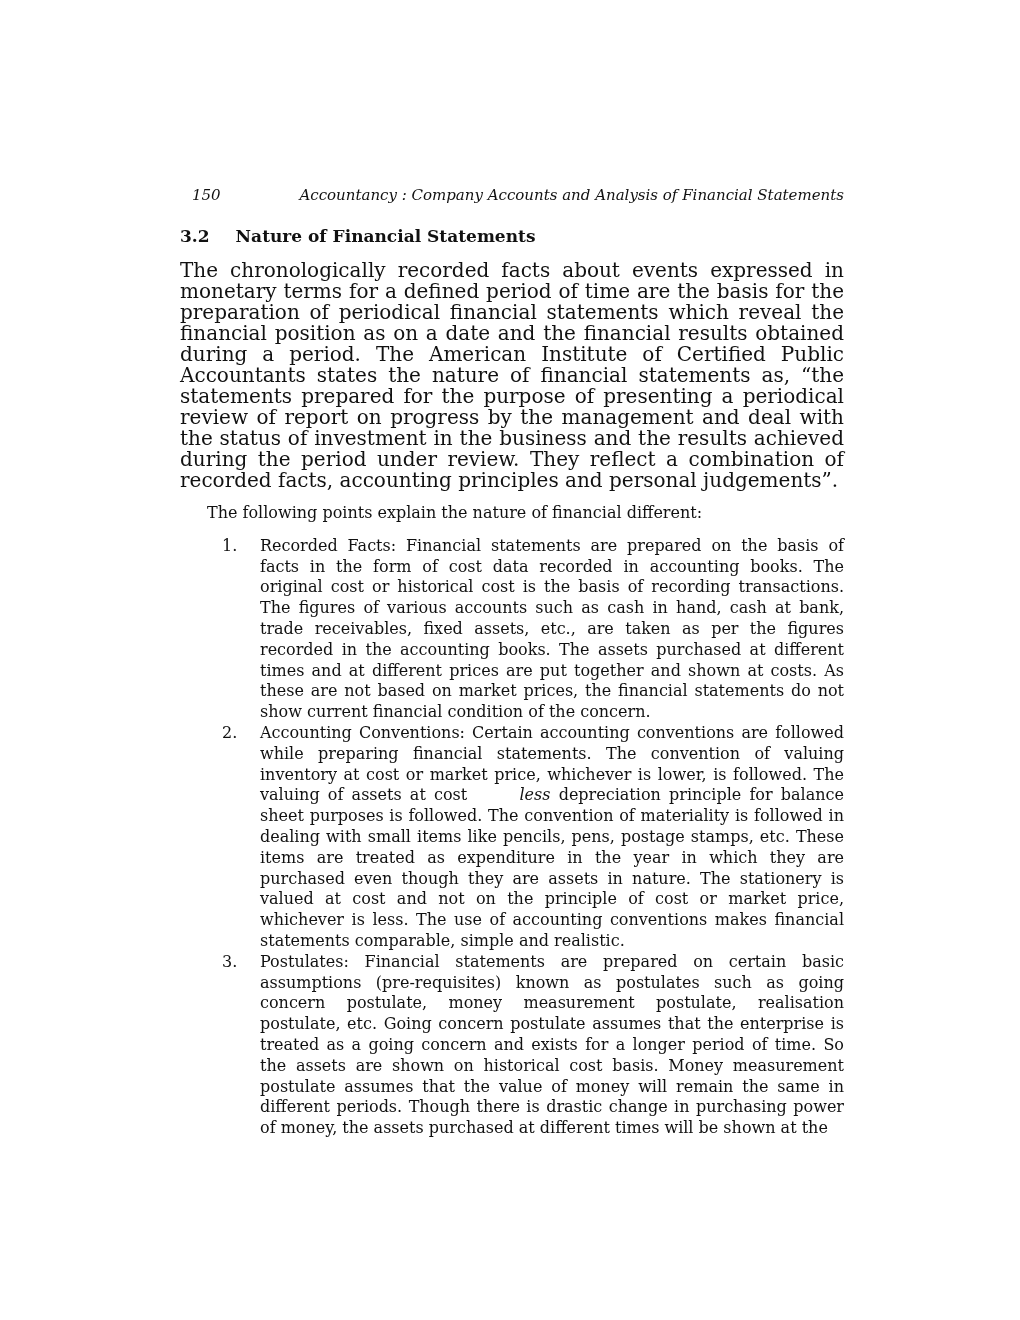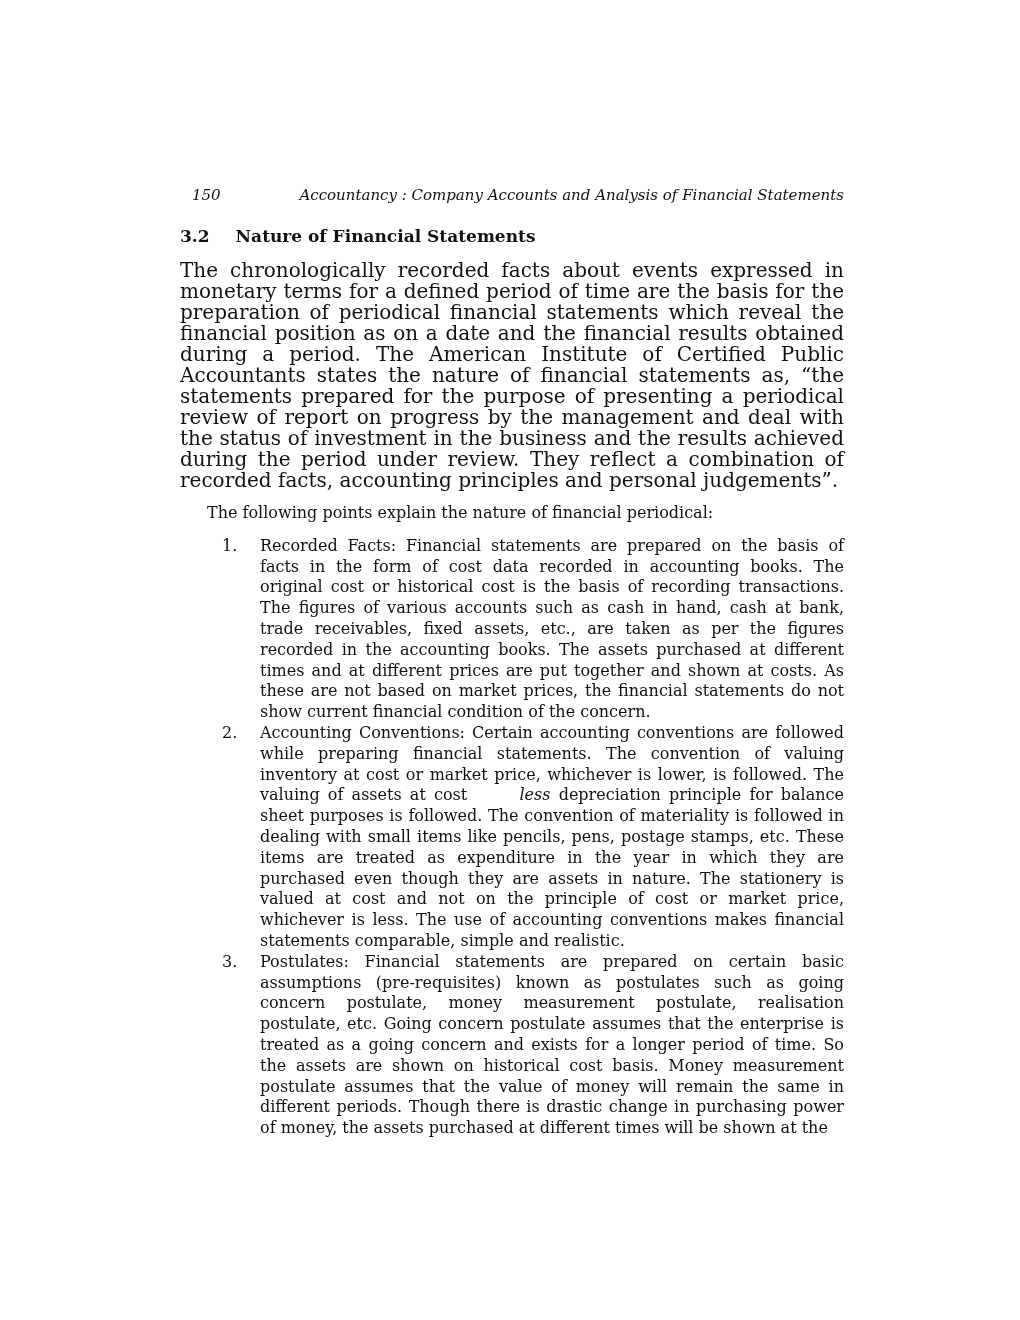--- a/index.html
+++ b/index.html
@@ -95,21 +95,21 @@
       <span class="page-num">150</span>
       <span class="running-title">Accountancy : Company Accounts and Analysis of Financial Statements</span>
     </div>
 
     <h2 class="section-heading">
       <span class="sec-num">3.2</span><span class="sec-title">Nature of Financial Statements</span>
     </h2>
 
     <p class="body-par">The chronologically recorded facts about events expressed in monetary terms for a defined period of time are the basis for the preparation of periodical financial statements which reveal the financial position as on a date and the financial results obtained during a period. The American Institute of Certified Public Accountants states the nature of financial statements as, “the statements prepared for the purpose of presenting a periodical review of report on progress by the management and deal with the status of investment in the business and the results achieved during the period under review. They reflect a combination of recorded facts, accounting principles and personal judgements”.</p>
 
-    <p class="lead-in">The following points explain the nature of financial periodical:</p>
+    <p class="lead-in">The following points explain the nature of financial different:</p>
 
     <ol class="num-list">
 
       <li class="list-item">
         <span class="item-num">1.</span>
         <span class="term">Recorded Facts:</span><span> Financial statements are prepared on the basis of facts in the form of cost data recorded in accounting books. The original cost or historical cost is the basis of recording transactions. The figures of various accounts such as cash in hand, cash at bank, trade receivables, fixed assets, etc., are taken as per the figures recorded in the accounting books. The assets purchased at different times and at different prices are put together and shown at costs. As these are not based on market prices, the financial statements do not show current financial condition of the concern.</span>
       </li>
 
       <li class="list-item">
         <span class="item-num">2.</span>

